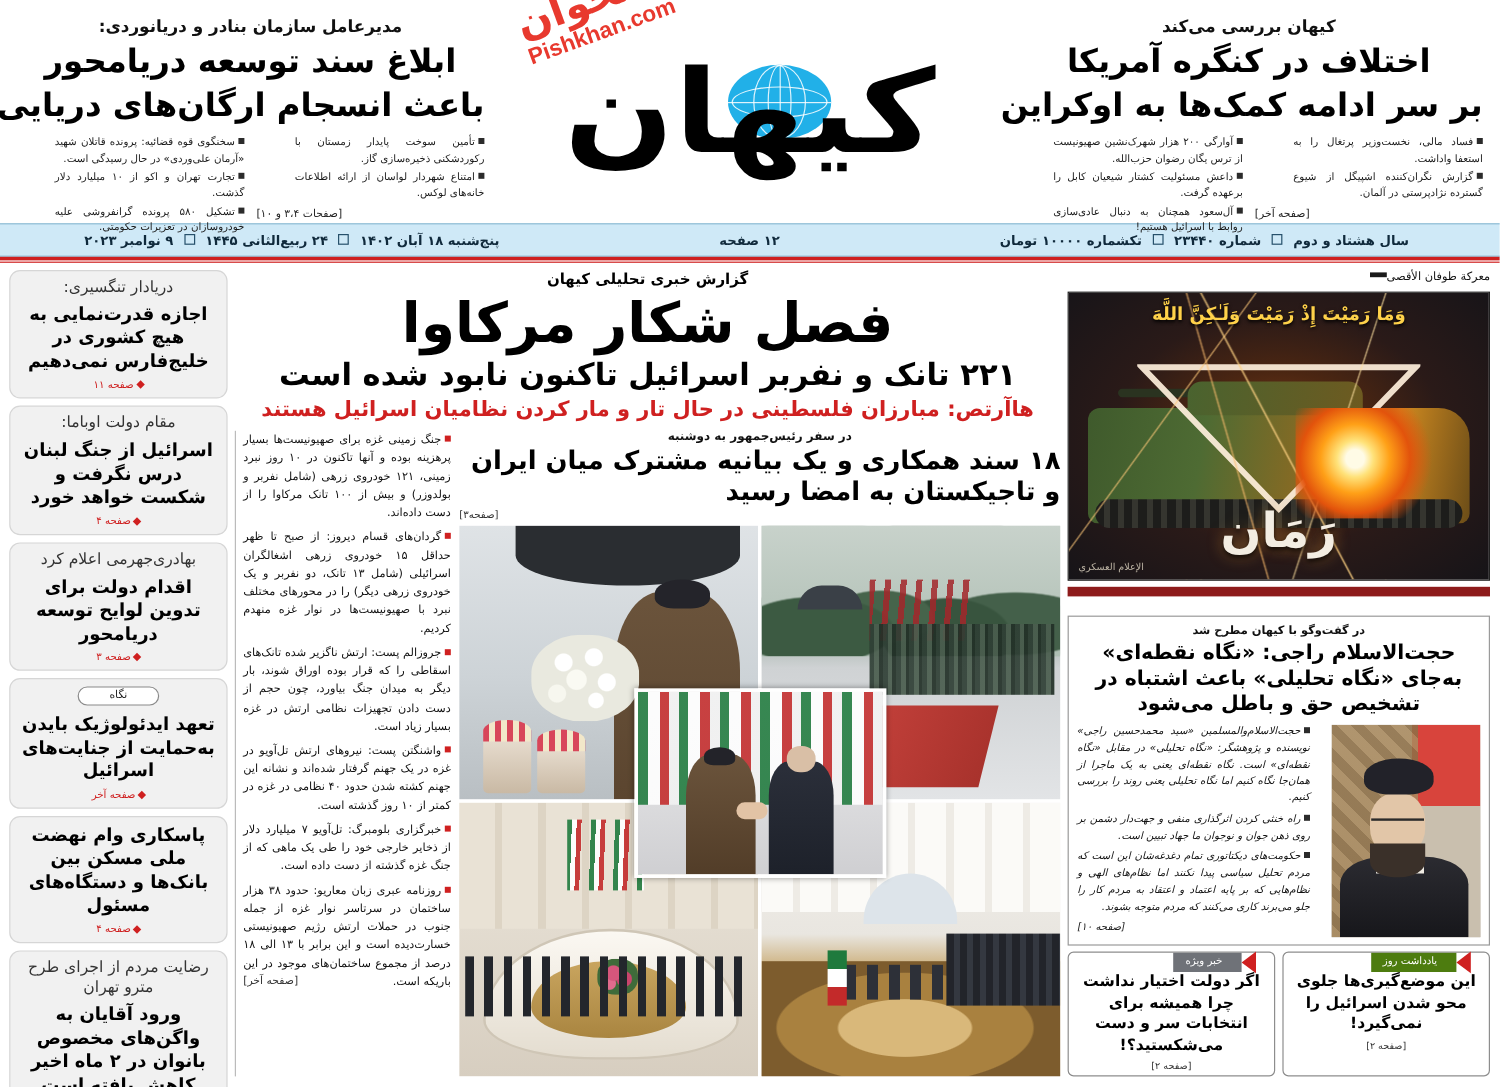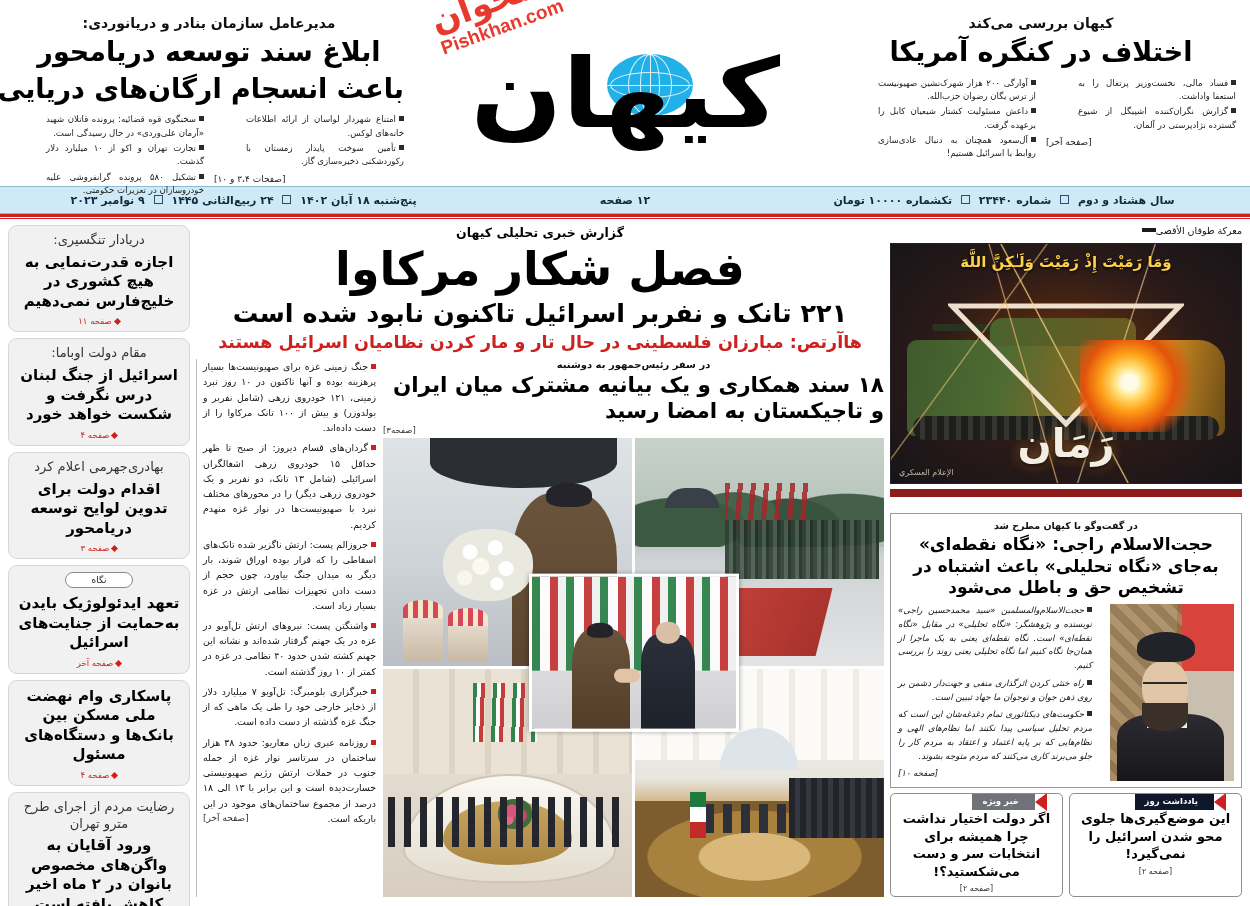--- a/index.html
+++ b/index.html
@@ -349,23 +349,23 @@
 
   .notebar{display:flex;flex-direction:row-reverse;gap:6px;height:104px;}
   .notebox{
     flex:1;border:1px solid #8d8d8d;border-radius:5px;position:relative;
     padding:16px 6px 5px 6px;box-sizing:border-box;text-align:center;background:#fff;
   }
   .nb-tab{
     position:absolute;top:-1px;right:16px;display:flex;flex-direction:row-reverse;align-items:center;
   }
   .nb-label{
-    font-size:8.5px;font-weight:bold;color:#fff;padding:2px 16px 2px 10px;line-height:1.3;
-  }
-  .nb-blue{background:#0f172a;}
+    font-size:8.5px;font-weight:normal;color:#fff;padding:2px 16px 2px 10px;line-height:1.3;
+  }
+  .nb-blue{background:#4d7c0f;}
   .nb-gray{background:#6f7278;}
   .nb-arrow{
     width:0;height:0;border-top:9px solid transparent;border-bottom:9px solid transparent;
     border-right:12px solid #cf2020;margin-right:-1px;
   }
   .nb-title{font-size:13px;font-weight:bold;color:#000;line-height:1.35;letter-spacing:-0.3px;}
   .nb-pg{font-size:8px;color:#333;text-align:center;margin-top:4px;}
 </style>
 </head>
 <body>
@@ -378,22 +378,22 @@
       <div class="mh-kicker">مدیرعامل سازمان بنادر و دریانوردی:</div>
       <div class="mh-title">ابلاغ سند توسعه دریامحور</div>
       <div class="mh-title">باعث انسجام ارگان‌های دریایی کشور می‌شود</div>
       <div class="mh-bullets">
         <div class="mh-col">
           <div class="mh-li"><span class="sq"></span><span>سخنگوی قوه قضائیه: پرونده قاتلان شهید «آرمان علی‌وردی» در حال رسیدگی است.</span></div>
           <div class="mh-li"><span class="sq"></span><span>تجارت تهران و اکو از ۱۰ میلیارد دلار گذشت.</span></div>
           <div class="mh-li"><span class="sq"></span><span>تشکیل ۵۸۰ پرونده گرانفروشی علیه خودروسازان در تعزیرات حکومتی.</span></div>
         </div>
         <div class="mh-col">
+          <div class="mh-li"><span class="sq"></span><span>تأمین سوخت پایدار زمستان با رکوردشکنی ذخیره‌سازی گاز.</span></div>
           <div class="mh-li"><span class="sq"></span><span>امتناع شهردار لواسان از ارائه اطلاعات خانه‌های لوکس.</span></div>
-          <div class="mh-li"><span class="sq"></span><span>تأمین سوخت پایدار زمستان با رکوردشکنی ذخیره‌سازی گاز.</span></div>
           <div class="mh-pages r">[صفحات ۳،۴ و ۱۰]</div>
         </div>
       </div>
     </div>
 
     <div class="mh-center">
       <div class="logo-wrap">
         <div class="globe">
           <span class="m1"></span>
             <span class="m2"></span>
@@ -403,20 +403,21 @@
       </div>
       <div class="watermark">
         <div class="wm-fa">پیشخوان</div>
         <div class="wm-en">Pishkhan.com</div>
       </div>
     </div>
 
     <div class="mh-side">
       <div class="mh-kicker">کیهان بررسی می‌کند</div>
       <div class="mh-title">اختلاف در کنگره آمریکا</div>
+      <div class="mh-title">بر سر ادامه کمک‌ها به اوکراین</div>
       <div class="mh-bullets">
         <div class="mh-col">
           <div class="mh-li"><span class="sq"></span><span>آوارگی ۲۰۰ هزار شهرک‌نشین صهیونیست از ترس یگان رضوان حزب‌الله.</span></div>
           <div class="mh-li"><span class="sq"></span><span>داعش مسئولیت کشتار شیعیان کابل را برعهده گرفت.</span></div>
           <div class="mh-li"><span class="sq"></span><span>آل‌سعود همچنان به دنبال عادی‌سازی روابط با اسرائیل هستیم!</span></div>
         </div>
         <div class="mh-col">
           <div class="mh-li"><span class="sq"></span><span>فساد مالی، نخست‌وزیر پرتغال را به استعفا واداشت.</span></div>
           <div class="mh-li"><span class="sq"></span><span>گزارش نگران‌کننده اشپیگل از شیوع گسترده نژادپرستی در آلمان.</span></div>
           <div class="mh-pages l">[صفحه آخر]</div>

